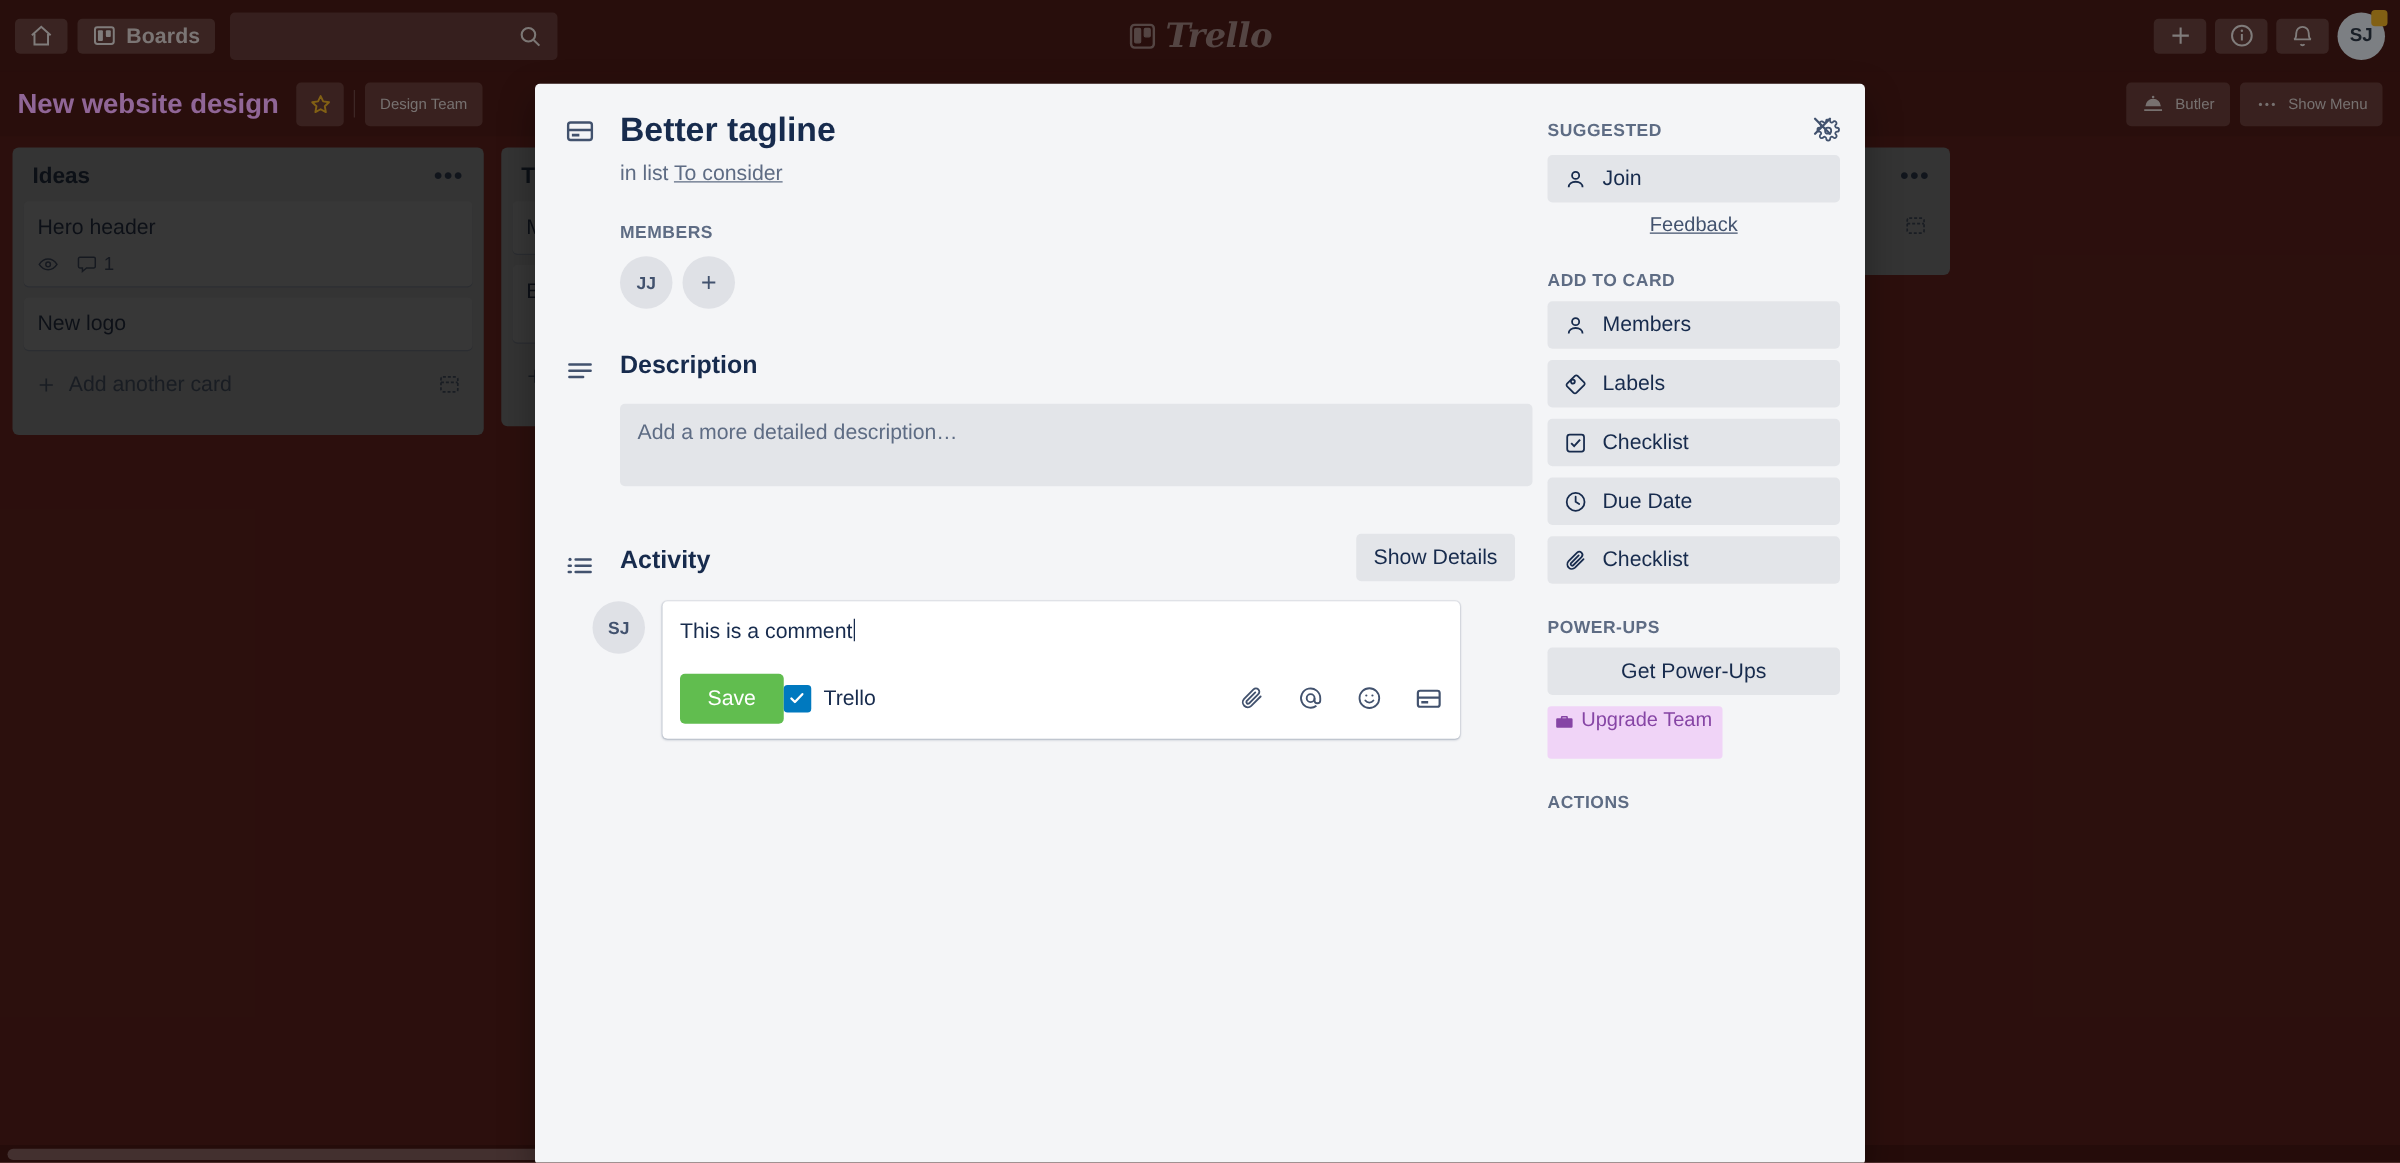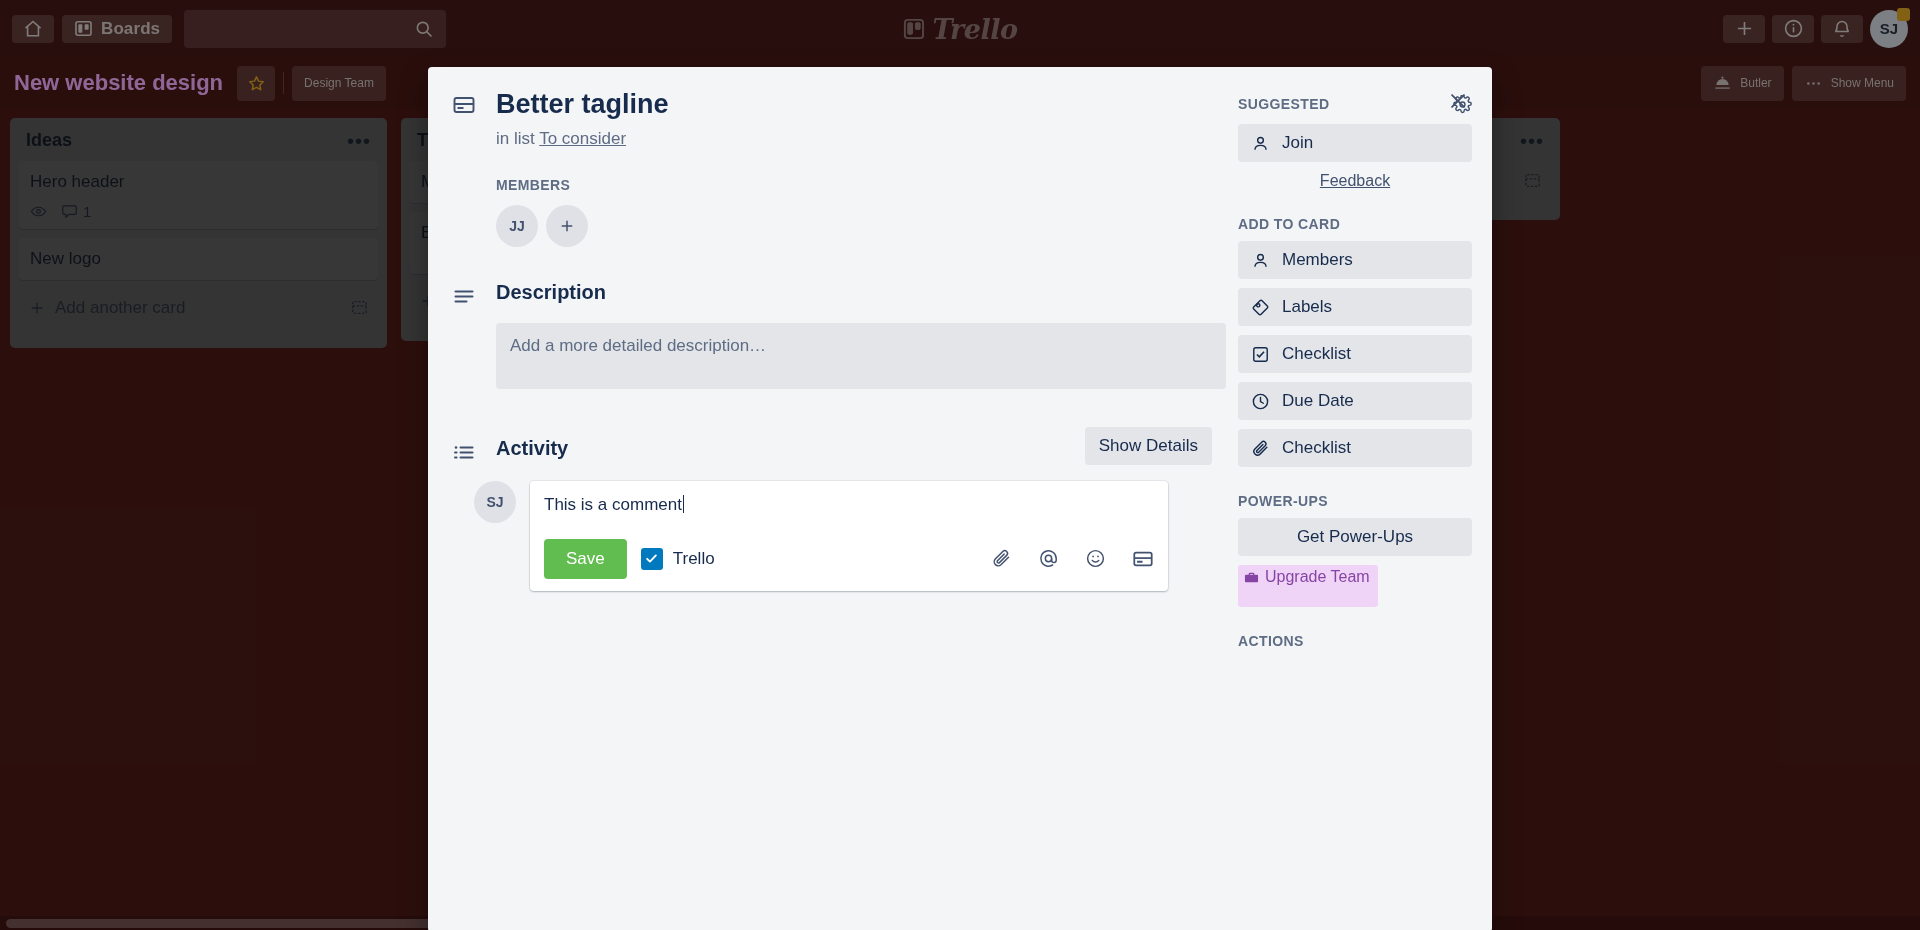--- a/index.html
+++ b/index.html
@@ -165,21 +165,21 @@
     display: flex; align-items: center; justify-content: center;
     font-size: 14px; font-weight: 700; color: #42526e; flex: 0 0 42px;
   }
   #comment-box {
     width: 638px; background: #fff; border-radius: 4px;
     box-shadow: 0 1px 2px rgba(9,30,66,0.25), 0 0 0 1px rgba(9,30,66,0.06);
     padding: 12px 14px 12px;
   }
   #comment-text { font-size: 17px; color: #172b4d; line-height: 1.4; }
   #caret { display:inline-block; width:1px; height:18px; background:#172b4d; vertical-align:-3px; margin-left:1px; }
-  #comment-actions { display: flex; margin-top: 22px; gap: 14px; }
+  #comment-actions { display: flex; margin-top: 22px; }
   #save-btn {
     background: #61bd4f; color: #fff; font-size: 17px; font-weight: 400;
     border-radius: 4px; padding: 10px 22px;
   }
   #watch-wrap { display: flex; align-items: center; gap: 10px; }
   #watch-box {
     width: 22px; height: 22px; border-radius: 3px; background: #0079bf;
     display: flex; align-items: center; justify-content: center; color: #fff;
   }
   #watch-label { font-size: 17px; color: #172b4d; }

